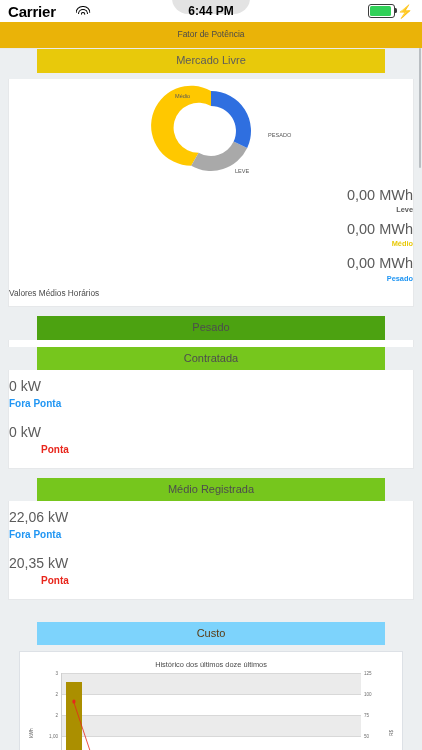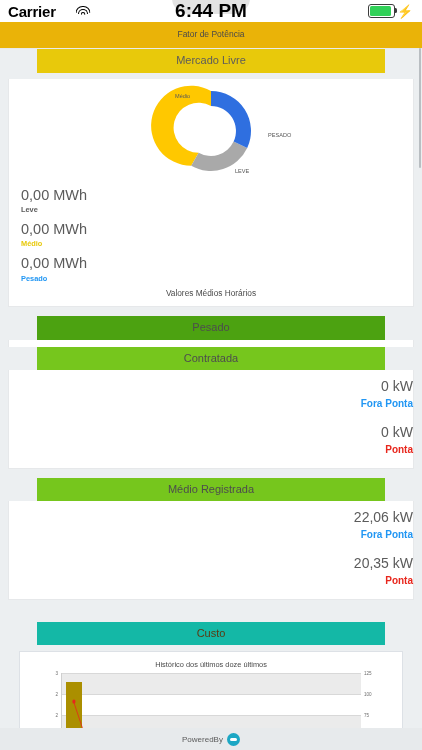--- a/index.html
+++ b/index.html
@@ -18,21 +18,21 @@
     font-size:15px;font-weight:bold;color:#000;
   }
   .sb-left{display:flex;align-items:center;gap:20px;}
   .sb-carrier{font-size:15px;font-weight:bold;letter-spacing:-.2px;}
   .wifi{position:relative;width:15px;height:11px;}
   .wifi i{position:absolute;left:50%;border:1.6px solid #000;border-bottom:none;
           border-radius:50% 50% 0 0 / 100% 100% 0 0;transform:translateX(-50%);}
   .wifi i:nth-child(1){width:13px;height:6.5px;top:0px;}
   .wifi i:nth-child(2){width:8px;height:4px;top:3px;}
   .wifi i:nth-child(3){width:3px;height:1.5px;top:6.5px;border-width:1.4px;}
-  .sb-center{position:absolute;left:0;right:0;text-align:center;font-size:19px;font-weight:bold;pointer-events:none;}
+  .sb-center{position:absolute;left:0;right:0;text-align:center;font-size:12px;font-weight:bold;pointer-events:none;}
   .sb-notch{position:absolute;left:50%;top:-16px;transform:translateX(-50%);
             width:78px;height:30px;background:#e3e3e3;border-radius:0 0 16px 16px;}
   .sb-right{margin-left:auto;display:flex;align-items:center;gap:3px;z-index:2;}
   .batt{position:relative;width:25px;height:12px;border:1.3px solid #3c3c3c;border-radius:3px;}
   .batt::after{content:"";position:absolute;right:-3.4px;top:3.2px;width:2px;height:5px;
                background:#3c3c3c;border-radius:0 1.5px 1.5px 0;}
   .batt i{position:absolute;left:1.3px;top:1.3px;bottom:1.3px;width:20.5px;background:#31d158;border-radius:1.5px;}
   .bolt{font-size:13px;line-height:1;color:#000;font-weight:bold;}
 
   
@@ -41,44 +41,44 @@
   .topcard{background:#eab308;padding:7px 0 9px;text-align:center;border-bottom:1px solid #e8eaec;}
   .fator{font-size:8.5px;color:#4a4a4a;}
 
   .bar{
     display:block;width:348px;margin:0 auto;text-align:center;
     font-size:11px;color:#5c5c5c;padding:5px 0 6px;line-height:1.15;
   }
   .bar-yellow{background:#e8c90b;}
   .bar-green-dark{background:#4ca211;color:#4d4d4d;}
   .bar-green{background:#76c61d;color:#4d4d4d;}
-  .bar-orange{background:#14b8a6;color:#5a3a12;}
+  .bar-orange{background:#7dd3fc;color:#5a3a12;}
 
   .panel{background:#fff;border-left:1px solid #e6e8ea;border-right:1px solid #e6e8ea;
          border-bottom:1px solid #e6e8ea;width:404px;margin:0 auto;}
   .sep{height:9px;background:#eceff1;}
 
   
   .donutwrap{position:relative;height:104px;margin-top:6px;}
   .donut{position:absolute;left:50%;top:2px;transform:translateX(-50%);}
   .dlabel{position:absolute;font-size:5.6px;color:#595959;white-space:nowrap;}
   .dlabel.medio{left:166px;top:14px;}
   .dlabel.pesado{left:259px;top:53px;}
   .dlabel.leve{left:226px;top:89px;}
 
-  .metric{text-align:left;padding:3px 0 2px;margin-left:12px;}
+  .metric{text-align:right;padding:3px 0 2px;margin-left:12px;}
   .metric .v{font-size:14.5px;color:#5b5b5b;line-height:1.35;}
   .metric .k{font-size:7.4px;font-weight:bold;line-height:1.3;}
   .k-grey{color:#5b5b5b;font-weight:normal;}
   .k-yellow{color:#e8c90b;}
   .k-blue{color:#2196f3;}
   .k-red{color:#e8261c;padding-left:32px;}
-  .caption{text-align:center;font-size:8.3px;color:#4a4a4a;padding:3px 0 8px;}
-
-  .kwblock{text-align:right;padding:7px 0 6px;}
+  .caption{font-size:8.3px;color:#4a4a4a;padding:3px 0 8px;}
+
+  .kwblock{text-align:left;padding:7px 0 6px;}
   .kwblock .v{font-size:14px;color:#5b5b5b;line-height:1.4;}
   .kwblock .k{font-size:10px;font-weight:bold;line-height:1.3;}
   .pad-b{padding-bottom:12px;}
 
   
   .chartcard{width:382px;margin:6px auto 0;background:#fff;border:1px solid #dde1e6;padding:5px 0 4px;}
   .ctitle{text-align:center;font-size:7.4px;color:#4a4a4a;padding:3px 0 4px;}
   .plotarea{position:relative;width:372px;height:120px;margin:0 auto;}
   .plot{position:absolute;left:36px;right:36px;top:0;height:104px;}
   .band{position:absolute;left:0;right:0;background:#ebebeb;}
@@ -233,17 +233,13 @@
             </svg>
             <div class="dot" style="left: 12.5px; top: 28.288px; background: rgb(232, 38, 28);"></div>
           </div>
       </div>
 
     </div>
 
     <div class="vscroll"></div>
   </div>
 
-  <div class="footer">
-    <span class="powered">PoweredBy</span>
-    <span class="plogo"></span>
-  </div>
 </div>
 
 </body></html>

